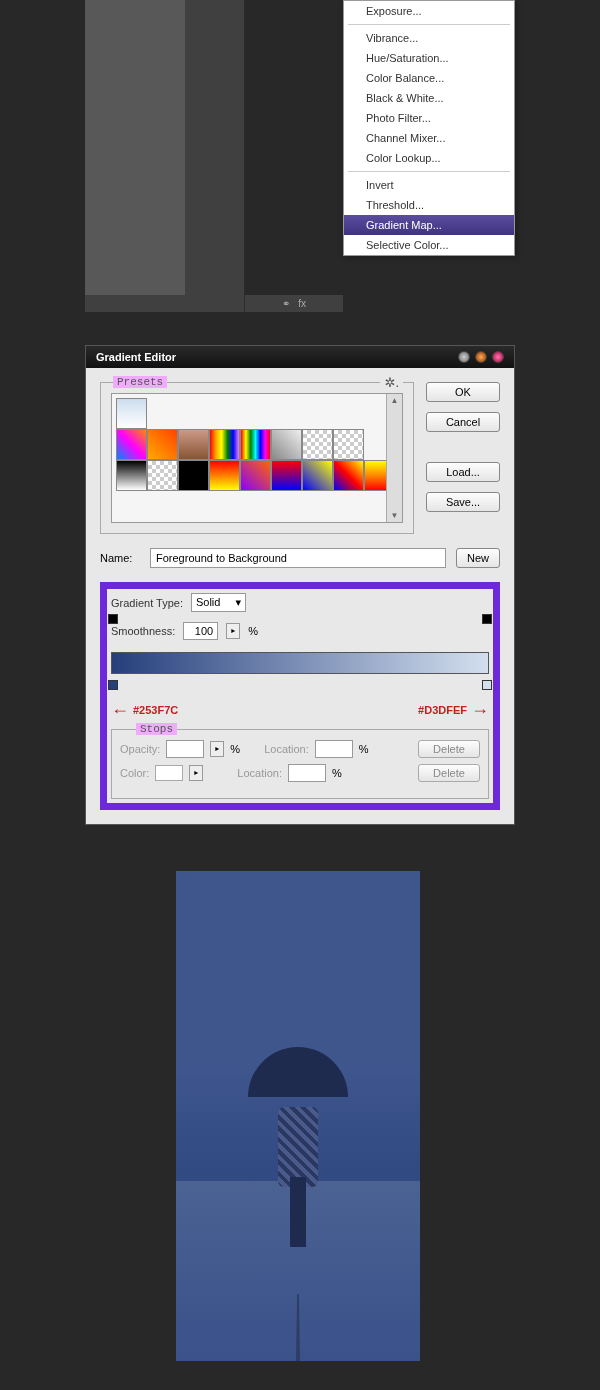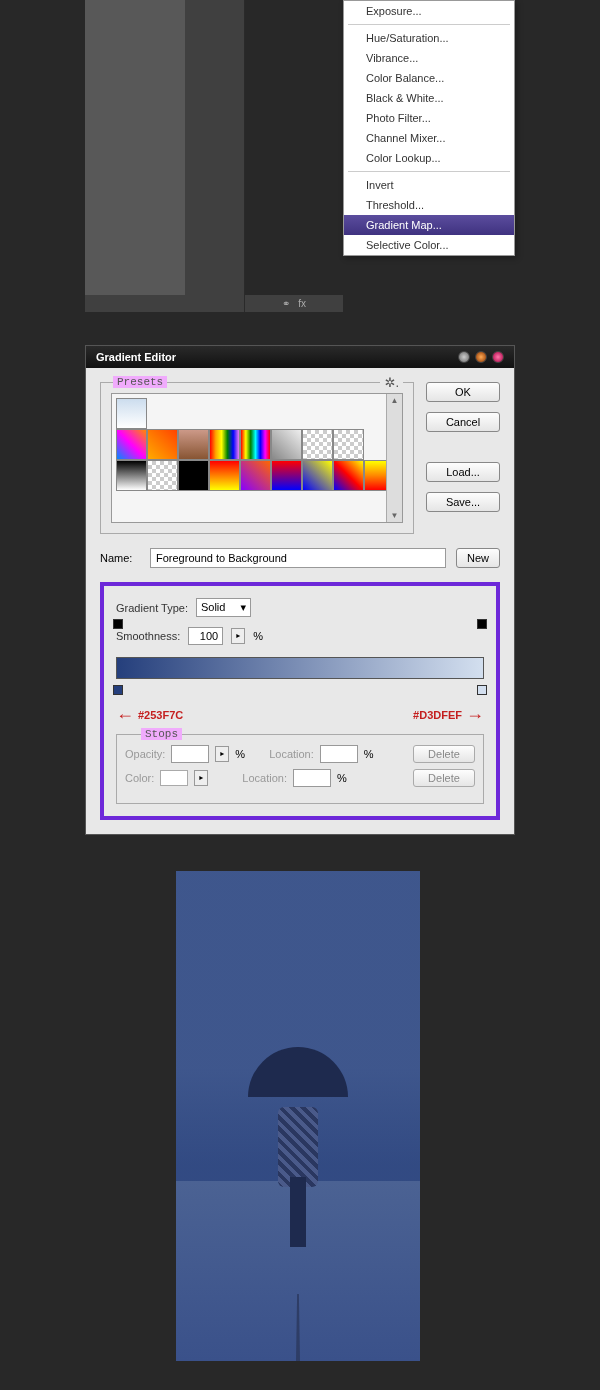--- a/index.html
+++ b/index.html
@@ -29,21 +29,21 @@
 .presets-grid { background: #f5f5f5; border: 1px solid #999; padding: 4px; height: 130px; overflow: hidden; position: relative; }
 .swatch-row { display: flex; }
 .swatch { width: 31px; height: 31px; border: 1px solid #888; }
 .scroll { position: absolute; right: 0; top: 0; bottom: 0; width: 16px; background: #ddd; border-left: 1px solid #aaa; display: flex; flex-direction: column; justify-content: space-between; align-items: center; }
 .scroll span { font-size: 8px; color: #666; padding: 2px; }
 .buttons-col { position: absolute; right: 14px; top: 38px; display: flex; flex-direction: column; gap: 10px; }
 .btn { width: 74px; padding: 3px 0; text-align: center; background: linear-gradient(#fdfdfd,#e5e5e5); border: 1px solid #888; border-radius: 3px; cursor: default; }
 .name-row { display: flex; align-items: center; gap: 10px; margin-bottom: 14px; }
 .name-row label { width: 40px; }
 .name-input { flex: 1; border: 1px solid #999; padding: 3px 5px; background: #fff; }
-.grad-section { border: 4px solid #6d28d9; padding: 12px; position: relative; }
+.grad-section { border: 7px solid #6d28d9; padding: 4px; position: relative; }
 .row { display: flex; align-items: center; gap: 8px; margin-bottom: 10px; }
 .row label { color: #333; }
 .select, .num-input { border: 1px solid #999; background: #fff; padding: 2px 4px; }
 .select { width: 55px; }
 .num-input { width: 35px; text-align: right; }
 .grad-bar { height: 22px; background: linear-gradient(to right, #253F7C, #D3DFEF); border: 1px solid #555; margin: 6px 0; }
 .grad-stops { position: relative; height: 14px; }
 .stop-top { position: absolute; top: -38px; width: 10px; height: 10px; border: 1px solid #333; background: #000; }
 .stop-bot { position: absolute; top: 0; width: 10px; height: 10px; border: 1px solid #333; background: #fff; }
 .anno { display: flex; justify-content: space-between; align-items: center; margin: 4px 0 10px 0; color: #c41e1e; font-weight: bold; font-size: 14px; }
@@ -72,22 +72,22 @@
 <div class="menu-area">
   <div class="canvas-bg"></div>
   <div class="canvas-bg2"></div>
   <div class="bottom-bar">
     <span>⚭</span>
     <span>fx</span>
   </div>
   <div class="menu-panel" id="menu-panel">
       <div class="menu-item">Exposure...</div>
       <div class="menu-sep"></div>
+      <div class="menu-item">Vibrance...</div>
       <div class="menu-item">Hue/Saturation...</div>
-      <div class="menu-item">Vibrance...</div>
       <div class="menu-item">Color Balance...</div>
       <div class="menu-item">Black &amp; White...</div>
       <div class="menu-item">Photo Filter...</div>
       <div class="menu-item">Channel Mixer...</div>
       <div class="menu-item">Color Lookup...</div>
       <div class="menu-sep"></div>
       <div class="menu-item">Invert</div>
       <div class="menu-item">Threshold...</div>
       <div class="menu-item sel">Gradient Map...</div>
       <div class="menu-item">Selective Color...</div>

